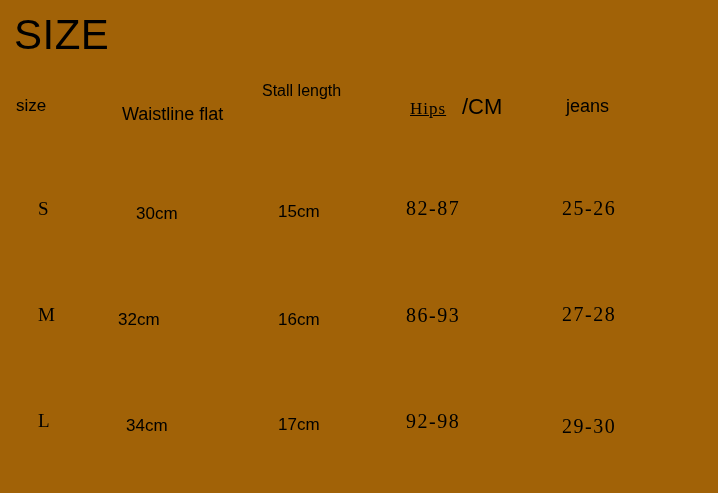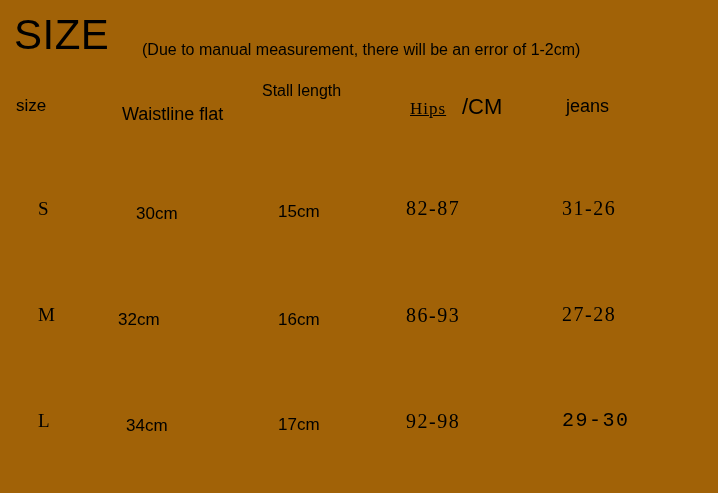--- a/index.html
+++ b/index.html
@@ -100,59 +100,58 @@
   .r2 .c-waist { left: 118px; top: 131px; }
   .r2 .c-stall { left: 278px; top: 131px; }
   .r2 .c-hips  { left: 406px; top: 125px; }
   .r2 .c-jeans { left: 562px; top: 124px; }
 
   
   .r3 .c-size  { left: 38px;  top: 178px; }
   .r3 .c-waist { left: 126px; top: 184px; }
   .r3 .c-stall { left: 278px; top: 183px; }
   .r3 .c-hips  { left: 406px; top: 178px; }
-  .r3 .c-jeans { left: 562px; top: 177px; font-family: Liberation Mono, monospace; }
+  .r3 .c-jeans { left: 562px; top: 183px; }
 
   .watermark {
     position: absolute;
     left: 14px;
     top: 348px;
     font-size: 9px;
     color: #f0f0f0;
     letter-spacing: 1px;
     font-family: "Liberation Sans", sans-serif;
   }
 </style>
 </head>
 <body>
 
 <div class="sheet">
 
   <div class="header">
     <div class="title">SIZE</div>
-    <div class="note">(Due to manual measurement, there will be an error of 1-2cm)</div>
   </div>
 
   <div class="table">
 
     <div class="row hrow">
       <div class="cell h-size">size</div>
       <div class="cell h-waist">Waistline flat</div>
       <div class="cell h-stall">Stall length</div>
       <div class="cell h-hips">Hips</div>
       <div class="cell h-cm">/CM</div>
       <div class="cell h-jeans">jeans</div>
     </div>
 
     <div class="row r1">
       <div class="cell c-size">S</div>
       <div class="cell c-waist">30cm</div>
       <div class="cell c-stall">15cm</div>
       <div class="cell c-hips">82-87</div>
-      <div class="cell c-jeans">31-26</div>
+      <div class="cell c-jeans">25-26</div>
     </div>
 
     <div class="row r2">
       <div class="cell c-size">M</div>
       <div class="cell c-waist">32cm</div>
       <div class="cell c-stall">16cm</div>
       <div class="cell c-hips">86-93</div>
       <div class="cell c-jeans">27-28</div>
     </div>
 

